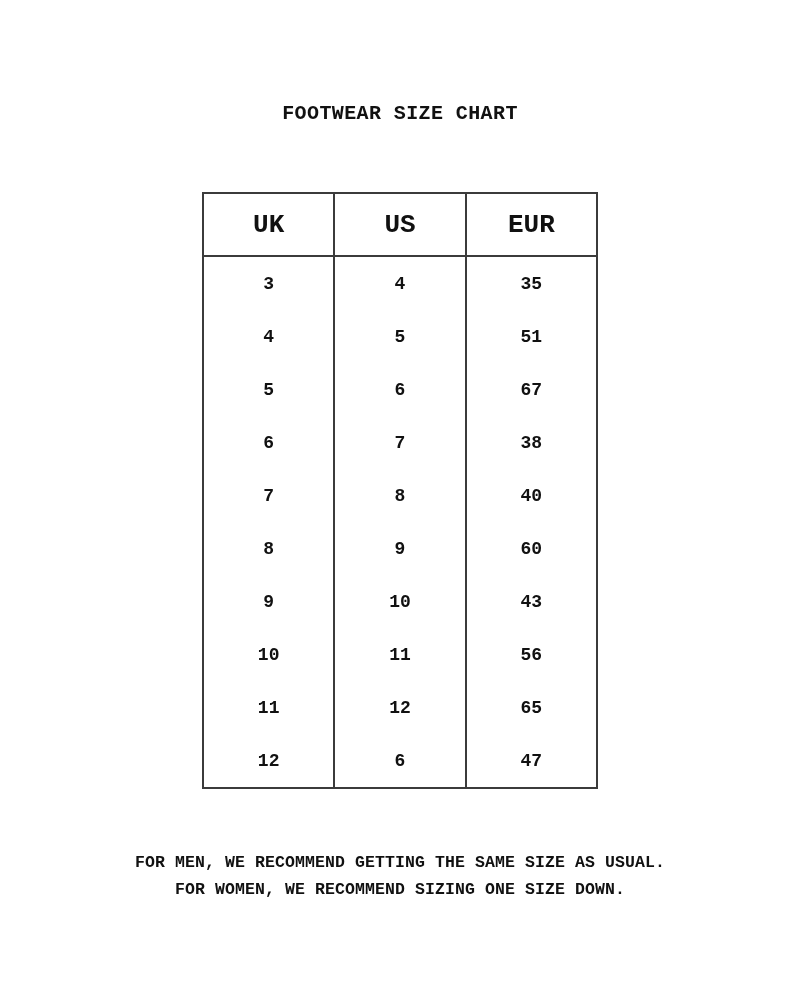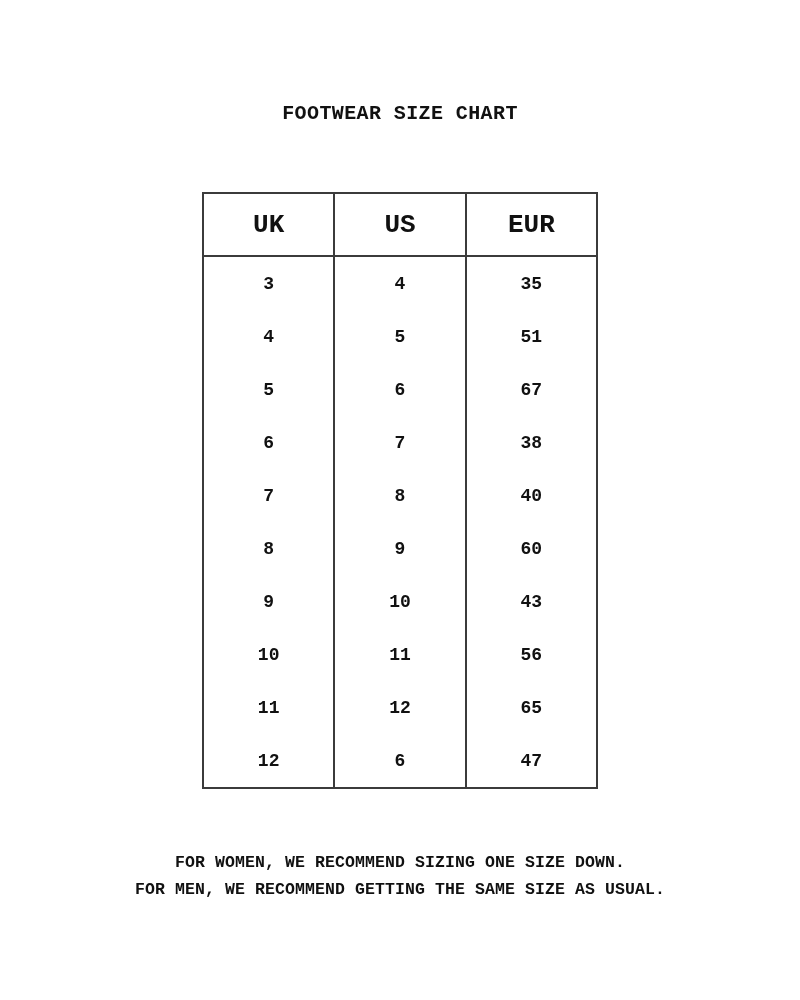--- a/index.html
+++ b/index.html
@@ -139,17 +139,17 @@
         <tr>
           <td>12</td>
           <td>6</td>
           <td>47</td>
         </tr>
       </tbody>
     </table>
   </div>
 
   <div class="footnote">
+    <div>FOR MEN, WE RECOMMEND GETTING THE SAME SIZE AS USUAL.</div>
     <div>FOR WOMEN, WE RECOMMEND SIZING ONE SIZE DOWN.</div>
-    <div>FOR MEN, WE RECOMMEND GETTING THE SAME SIZE AS USUAL.</div>
   </div>
 
 </div>
 
 </body></html>

